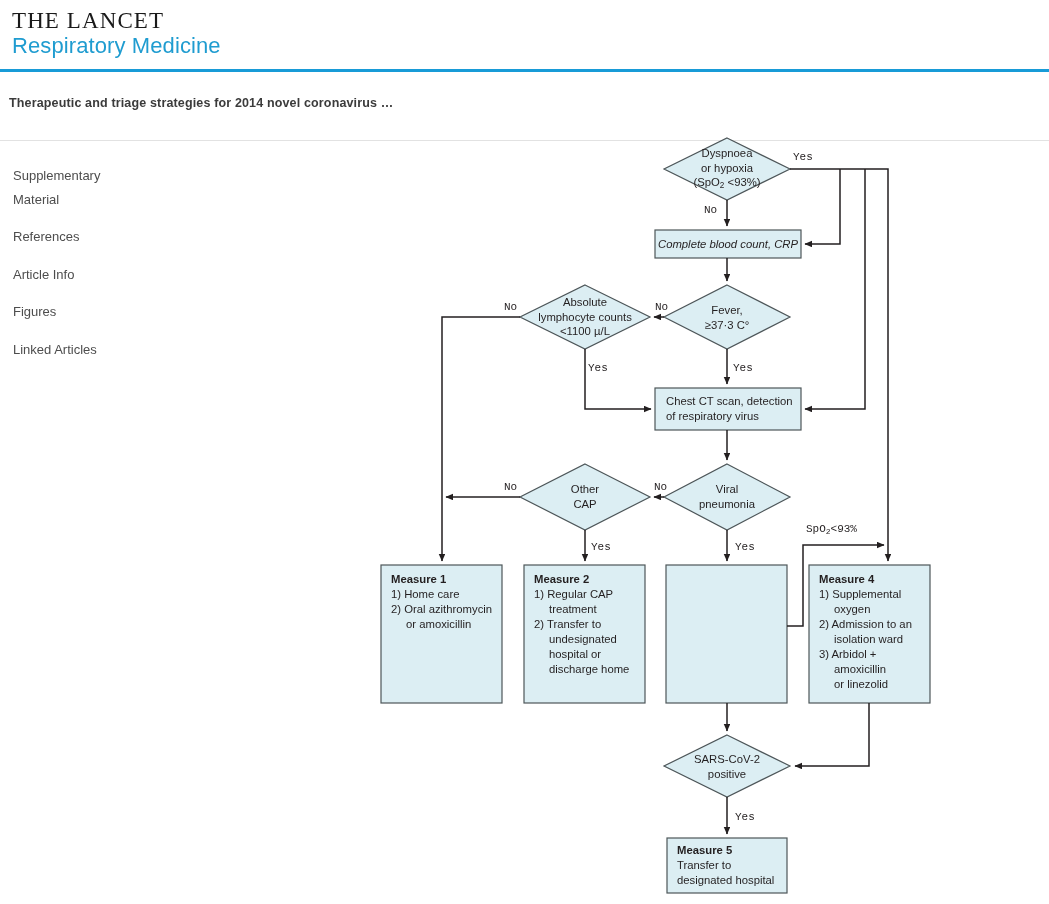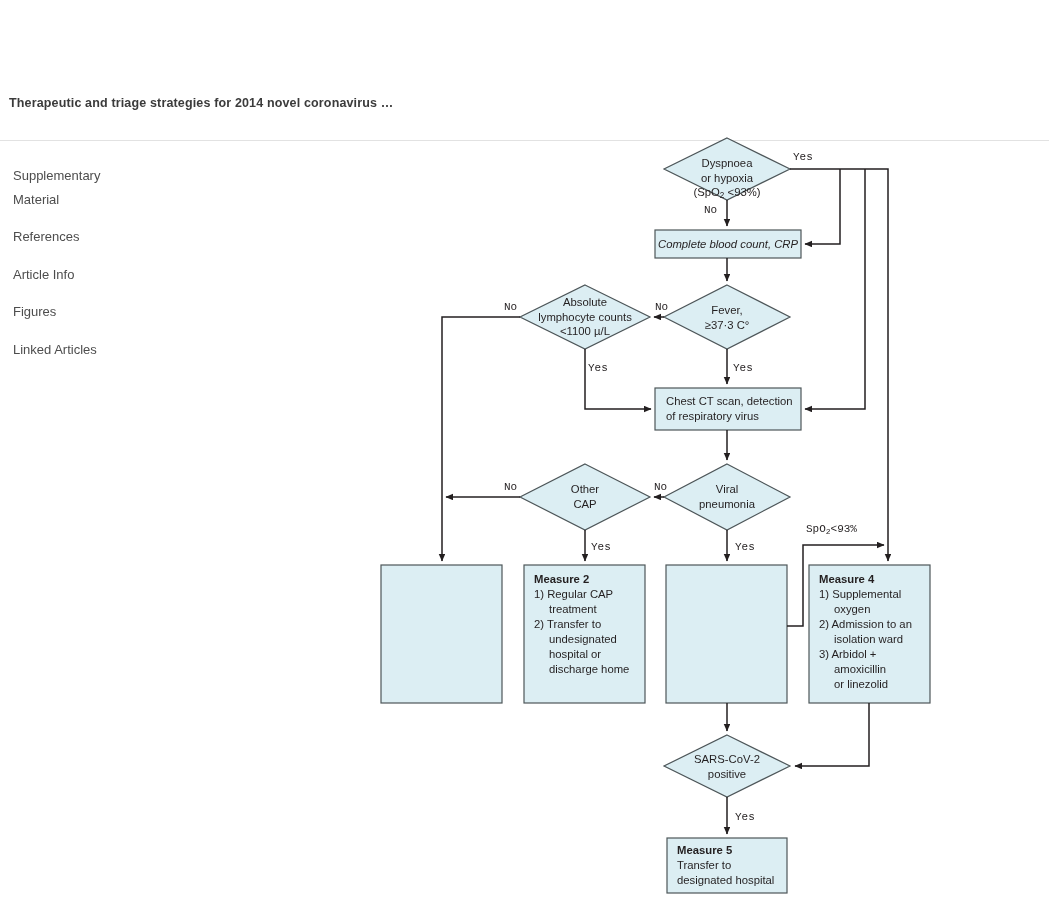--- a/index.html
+++ b/index.html
@@ -122,20 +122,25 @@
     pointer-events: none;
     font-family: Liberation Mono, monospace;
   }
   sub { font-size: 0.72em; vertical-align: -0.25em; }
 </style>
 </head>
 <body>
 
 <div id="page">
 
+  <div class="masthead">
+    <div class="brand-line1">THE LANCET</div>
+    <div class="brand-line2">Respiratory Medicine</div>
+    <div class="masthead-rule"></div>
+  </div>
 
   <div class="article-title">Therapeutic and triage strategies for 2014 novel coronavirus …</div>
   <div class="title-rule"></div>
 
   <div class="sidebar">
     <div class="side-item" style="top:14px">Supplementary</div>
     <div class="side-item" style="top:38px">Material</div>
     <div class="side-item" style="top:75px">References</div>
     <div class="side-item" style="top:113px">Article Info</div>
     <div class="side-item" style="top:150px">Figures</div>
@@ -210,21 +215,21 @@
         <path d="M787,626 L803,626 L803,545 L884,545" marker-end="url(#arw)"></path>
 
         <path d="M727,703 L727,731" marker-end="url(#arw)"></path>
 
         <path d="M869,703 L869,766 L795,766" marker-end="url(#arw)"></path>
 
         <path d="M727,797 L727,834" marker-end="url(#arw)"></path>
       </g>
     </svg>
 
-    <div class="node-text" style="left:664px; top:156px; width:126px;">
+    <div class="node-text" style="left:664px; top:146px; width:126px;">
       <span>Dyspnoea</span><br>
       <span>or hypoxia</span><br>
       <span>(SpO<sub>2</sub> &lt;93%)</span>
     </div>
 
     <div class="node-text" style="left:655px; top:237px; width:146px;font-style:italic;">
       <span>Complete blood count, CRP</span>
     </div>
 
     <div class="node-text" style="left:664px; top:303px; width:126px;">
@@ -251,20 +256,26 @@
     <div class="node-text" style="left:521px; top:482px; width:128px;">
       <span>Other</span><br>
       <span>CAP</span>
     </div>
 
     <div class="node-text" style="left:664px; top:752px; width:126px;">
       <span>SARS-CoV-2</span><br>
       <span>positive</span>
     </div>
 
+    <div class="box-text" style="left:391px; top:572px; width:105px;">
+      <span class="box-title">Measure 1</span>
+      <span class="meas-item">1) Home care</span>
+      <span class="meas-item">2) Oral azithromycin</span>
+      <span class="meas-item" style="padding-left:15px;text-indent:0">or amoxicillin</span>
+    </div>
 
     <div class="box-text" style="left:534px; top:572px; width:105px;">
       <span class="box-title">Measure 2</span>
       <span class="meas-item">1) Regular CAP</span>
       <span class="meas-item" style="padding-left:15px;text-indent:0">treatment</span>
       <span class="meas-item">2) Transfer to</span>
       <span class="meas-item" style="padding-left:15px;text-indent:0">undesignated</span>
       <span class="meas-item" style="padding-left:15px;text-indent:0">hospital or</span>
       <span class="meas-item" style="padding-left:15px;text-indent:0">discharge home</span>
     </div>

